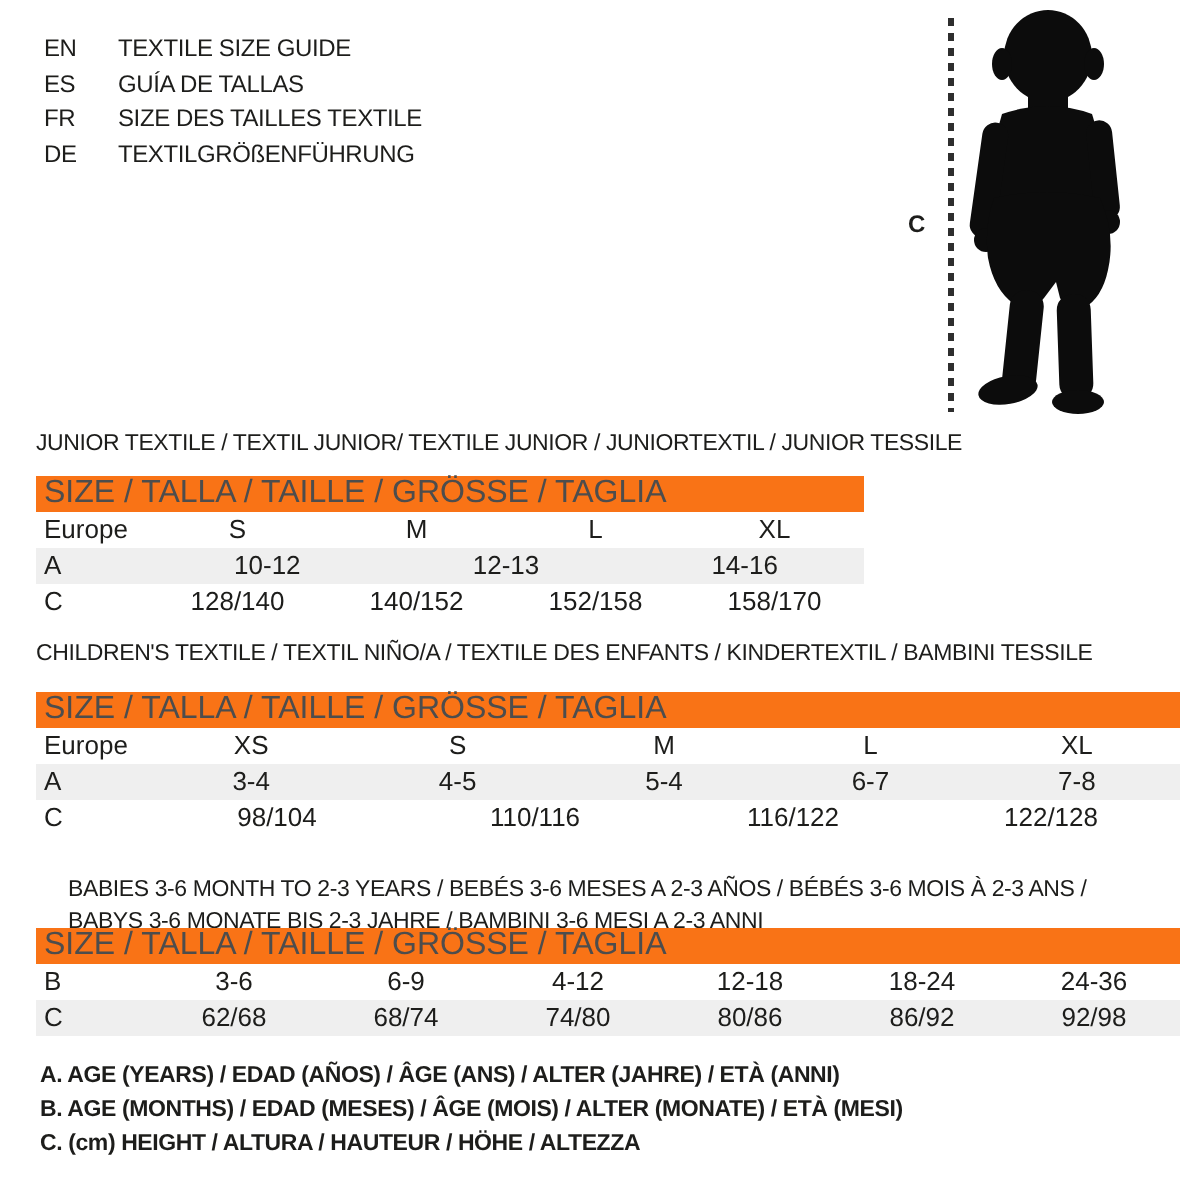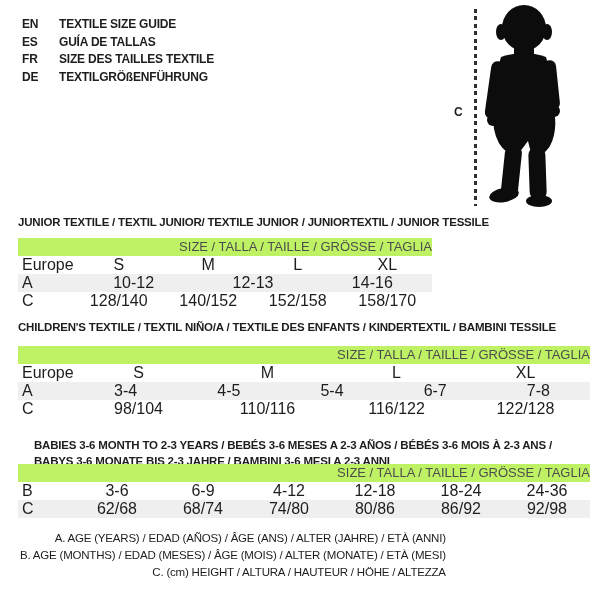--- a/index.html
+++ b/index.html
@@ -9,54 +9,54 @@
     width:600px; height:600px;
     font-family:"Liberation Sans", sans-serif;
     color:#1d1d1b;
     position:relative;
     overflow:hidden;
   }
   .page { position:relative; width:600px; height:600px; background:#ffffff; }
 
   
   .langs { position:absolute; left:22px; top:16px; }
-  .lang-row { display:flex; font-weight:bold; font-size:12px; line-height:17.5px; letter-spacing:-0.2px; }
+  .lang-row { display:flex; font-weight:normal; font-size:12px; line-height:17.5px; letter-spacing:-0.2px; }
   .lang-code { width:37px; }
 
   
   .dash-line {
     position:absolute; left:474px; top:9px; width:3px; height:197px;
     background:repeating-linear-gradient(to bottom, #2e2e2e 0 4px, transparent 4px 7.5px);
   }
   .c-label { position:absolute; left:454px; top:105px; font-weight:bold; font-size:12px; }
   .baby { position:absolute; left:482px; top:5px; }
 
   
-  .tbl-title { position:absolute; font-weight:bold; font-size:11.5px; letter-spacing:-0.2px; line-height:16px; white-space:nowrap; }
+  .tbl-title { position:absolute; font-weight:normal; font-size:11.5px; letter-spacing:-0.2px; line-height:16px; white-space:nowrap; }
   #tbl-title-0 { left:18px; top:214px; }
   #tbl-title-1 { left:18px; top:319px; }
   #tbl-title-2 { left:18px; top:437px;margin-left:16px; }
 
   
   .tbl { position:absolute; }
   #tbl-0 { left:18px; top:238px; width:414px; }
   #tbl-1 { left:18px; top:346px; width:572px; }
   #tbl-2 { left:18px; top:464px; width:572px; }
 
   .size-bar {
-    height:18px; background:#bef264; color:#4d4d4d;
-    font-size:13px; line-height:18px; padding-left:4px;text-align:right;
+    height:18px; background:#f97316; color:#4d4d4d;
+    font-size:16px; line-height:18px; padding-left:4px;
   }
-  .trow { display:flex; height:18px; font-size:16px; line-height:18.5px; }
+  .trow { display:flex; height:18px; font-size:13px; line-height:18.5px; }
   .trow.shaded { background:#efefef; }
   .trow .rlabel { width:56px; padding-left:4px; }
   .trow .rcell { flex:1; text-align:center; }
 
   
-  .footnotes { position:absolute; left:20px; top:530px; font-weight:normal; font-size:11.5px; line-height:17px; letter-spacing:-0.2px;text-align:right; }
+  .footnotes { position:absolute; left:20px; top:530px; font-weight:bold; font-size:11.5px; line-height:17px; letter-spacing:-0.2px; }
 </style>
 </head>
 <body>
 
 <div class="page">
 
   <div class="langs" id="langs">
       <div class="lang-row">
         <span class="lang-code">EN</span>
         <span class="lang-title">TEXTILE SIZE GUIDE</span>
@@ -121,20 +121,21 @@
       </div>
     </div>
 
   <div class="tbl-title" id="tbl-title-1">
       <div>CHILDREN'S TEXTILE / TEXTIL NIÑO/A / TEXTILE DES ENFANTS / KINDERTEXTIL / BAMBINI TESSILE</div>
     </div>
   <div class="tbl" id="tbl-1">
     <div class="size-bar">SIZE / TALLA / TAILLE / GRÖSSE / TAGLIA</div>
   <div class="trow">
         <span class="rlabel">Europe</span>
+        <span class="rcell">XS</span>
         <span class="rcell">S</span>
         <span class="rcell">M</span>
         <span class="rcell">L</span>
         <span class="rcell">XL</span>
       </div>
       <div class="trow shaded">
         <span class="rlabel">A</span>
         <span class="rcell">3-4</span>
         <span class="rcell">4-5</span>
         <span class="rcell">5-4</span>

